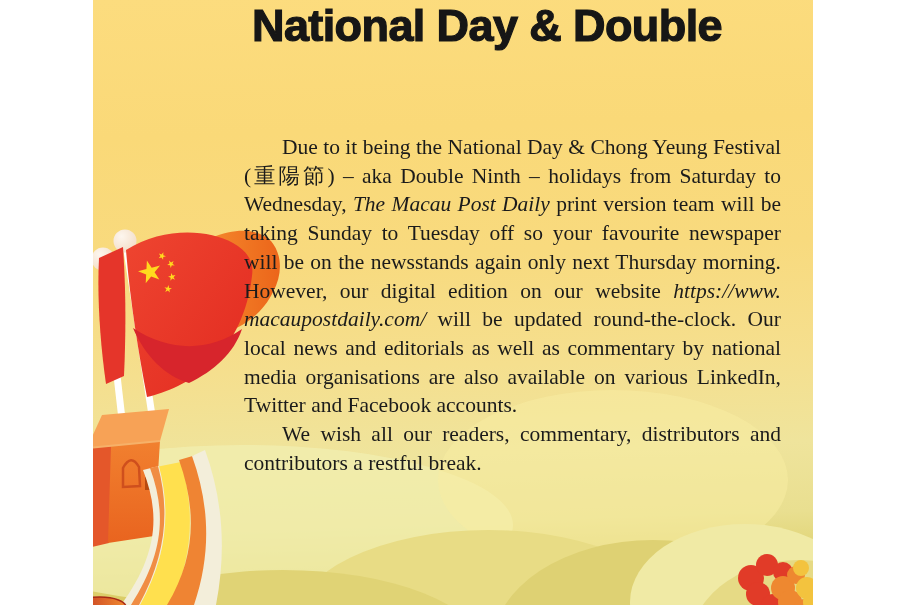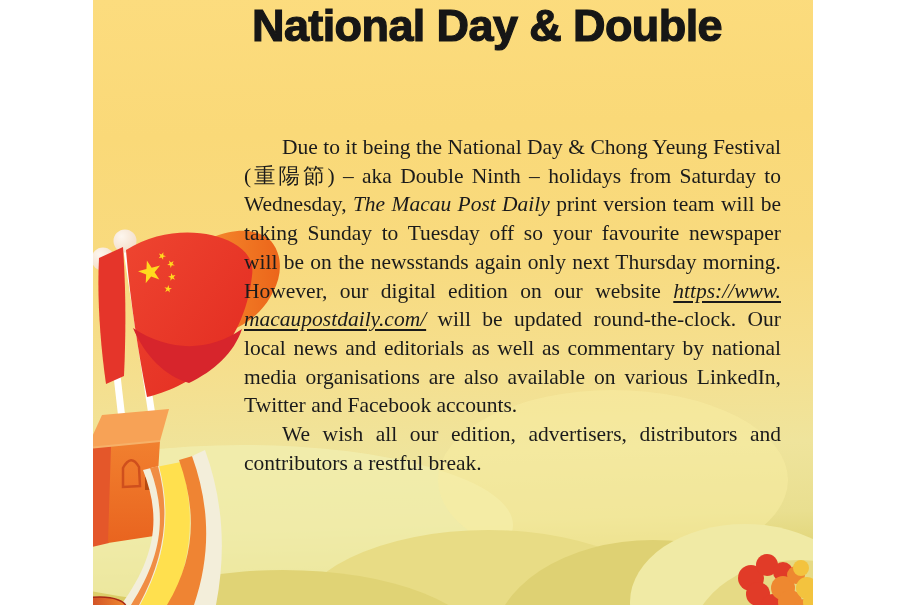--- a/index.html
+++ b/index.html
@@ -21,21 +21,21 @@
     font-weight:700;font-size:45px;line-height:49.5px;letter-spacing:-0.6px;
     color:#161616;-webkit-text-stroke:1.2px #161616;
   }
   .article{
     position:absolute;left:151px;top:133px;width:537px;z-index:2;
     font-family:"Liberation Serif","DejaVu Serif",serif;
     font-size:21.5px;line-height:28.7px;color:#1b1b1b;text-align:justify;
   }
   .body-para{margin:0;text-indent:38px;}
   .body-para .italic{font-style:italic;}
-  .body-para .link{font-style:italic;text-decoration:underline;text-underline-offset:3px;}
+  .body-para .link{font-style:italic;text-underline-offset:3px;}
 </style>
 </head>
 <body>
 
 <div class="page">
   <div class="poster">
 
     <svg class="illustration" viewBox="0 0 720 605" aria-hidden="true">
       <defs>
         <linearGradient id="gFlagRed" x1="0" y1="0" x2="1" y2="1">
@@ -134,17 +134,17 @@
             <circle cx="708" cy="568" r="8"></circle>
           <circle cx="722" cy="602" r="12"></circle>
         </g>
       </g>
     </svg>
 
     <h1 class="headline"><span>National Day &amp; Double</span><br></h1>
 
     <div class="article">
         <p class="body-para"><span>Due to it being the National Day &amp; Chong Yeung Festival (重陽節) – aka Double Ninth – holidays from Saturday to Wednesday, </span><span class="italic">The Macau Post Daily</span><span> print version team will be taking Sunday to Tuesday off so your favourite newspaper will be on the newsstands again only next Thursday morning. However, our digital edition on our website </span><span class="link">https://www.</span><wbr><span class="link">macaupostdaily.com/</span><span> will be updated round-the-clock. Our local news and editorials as well as commentary by national media organisations are also available on various LinkedIn, Twitter and Facebook accounts.</span></p>
-        <p class="body-para"><span>We wish all our edition, advertisers, distributors and contributors a restful break.</span></p>
+        <p class="body-para"><span>We wish all our readers, commentary, distributors and contributors a restful break.</span></p>
       </div>
 
   </div>
 </div>
 
 </body></html>

